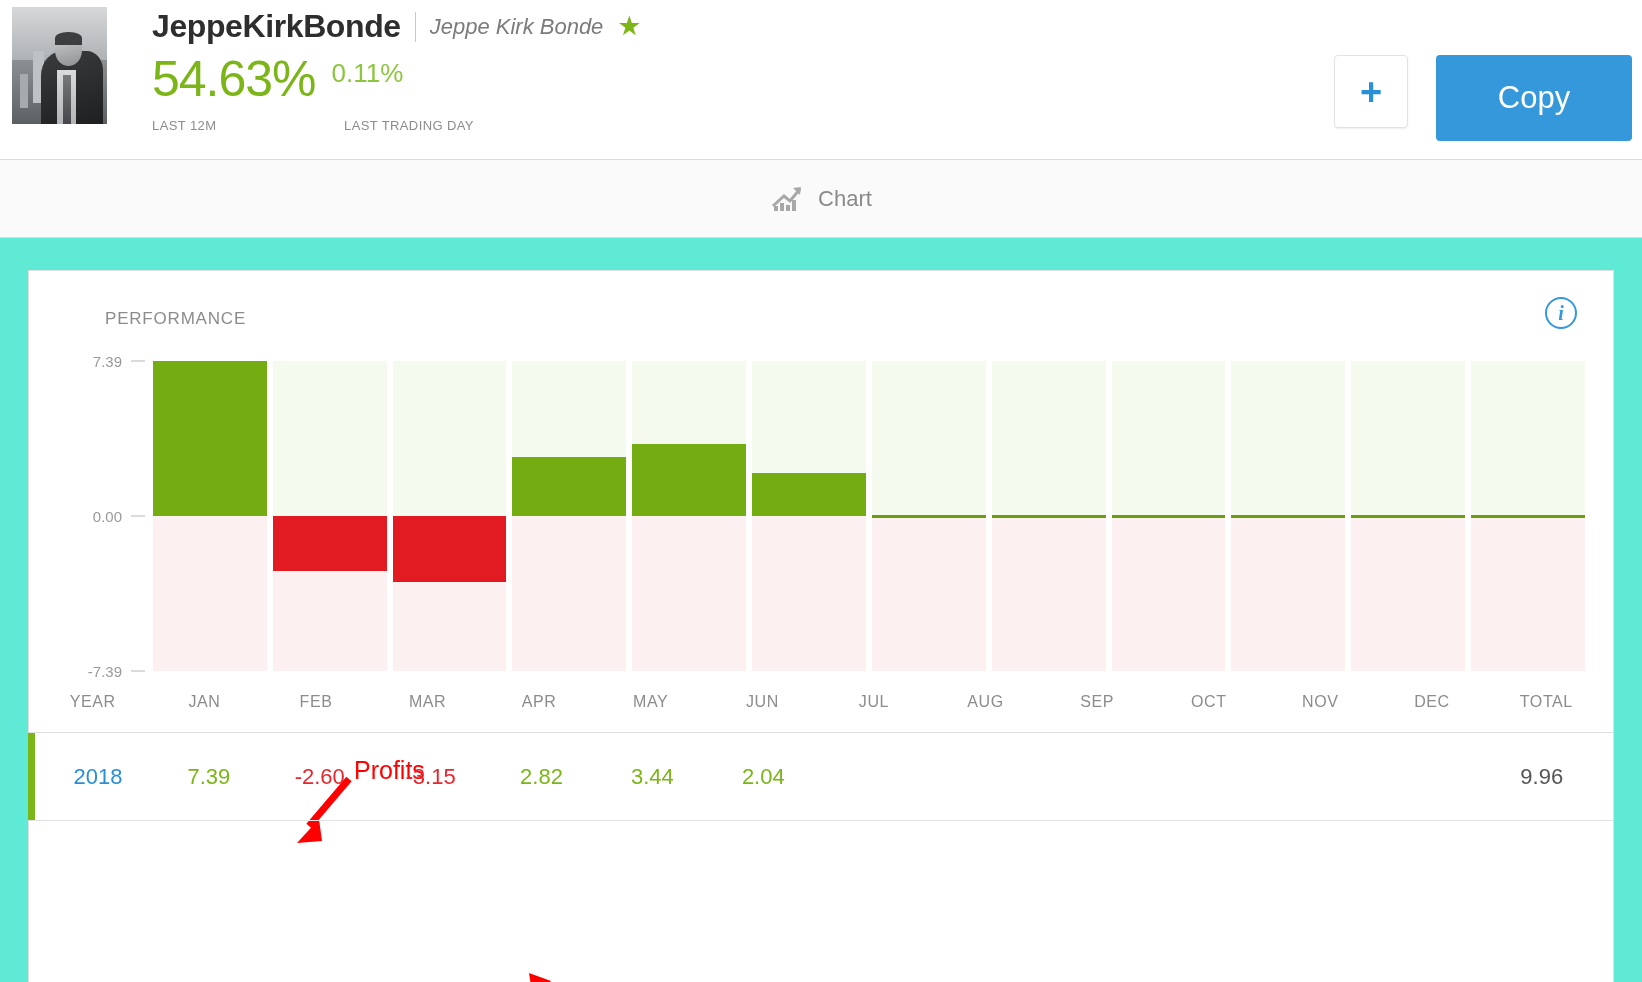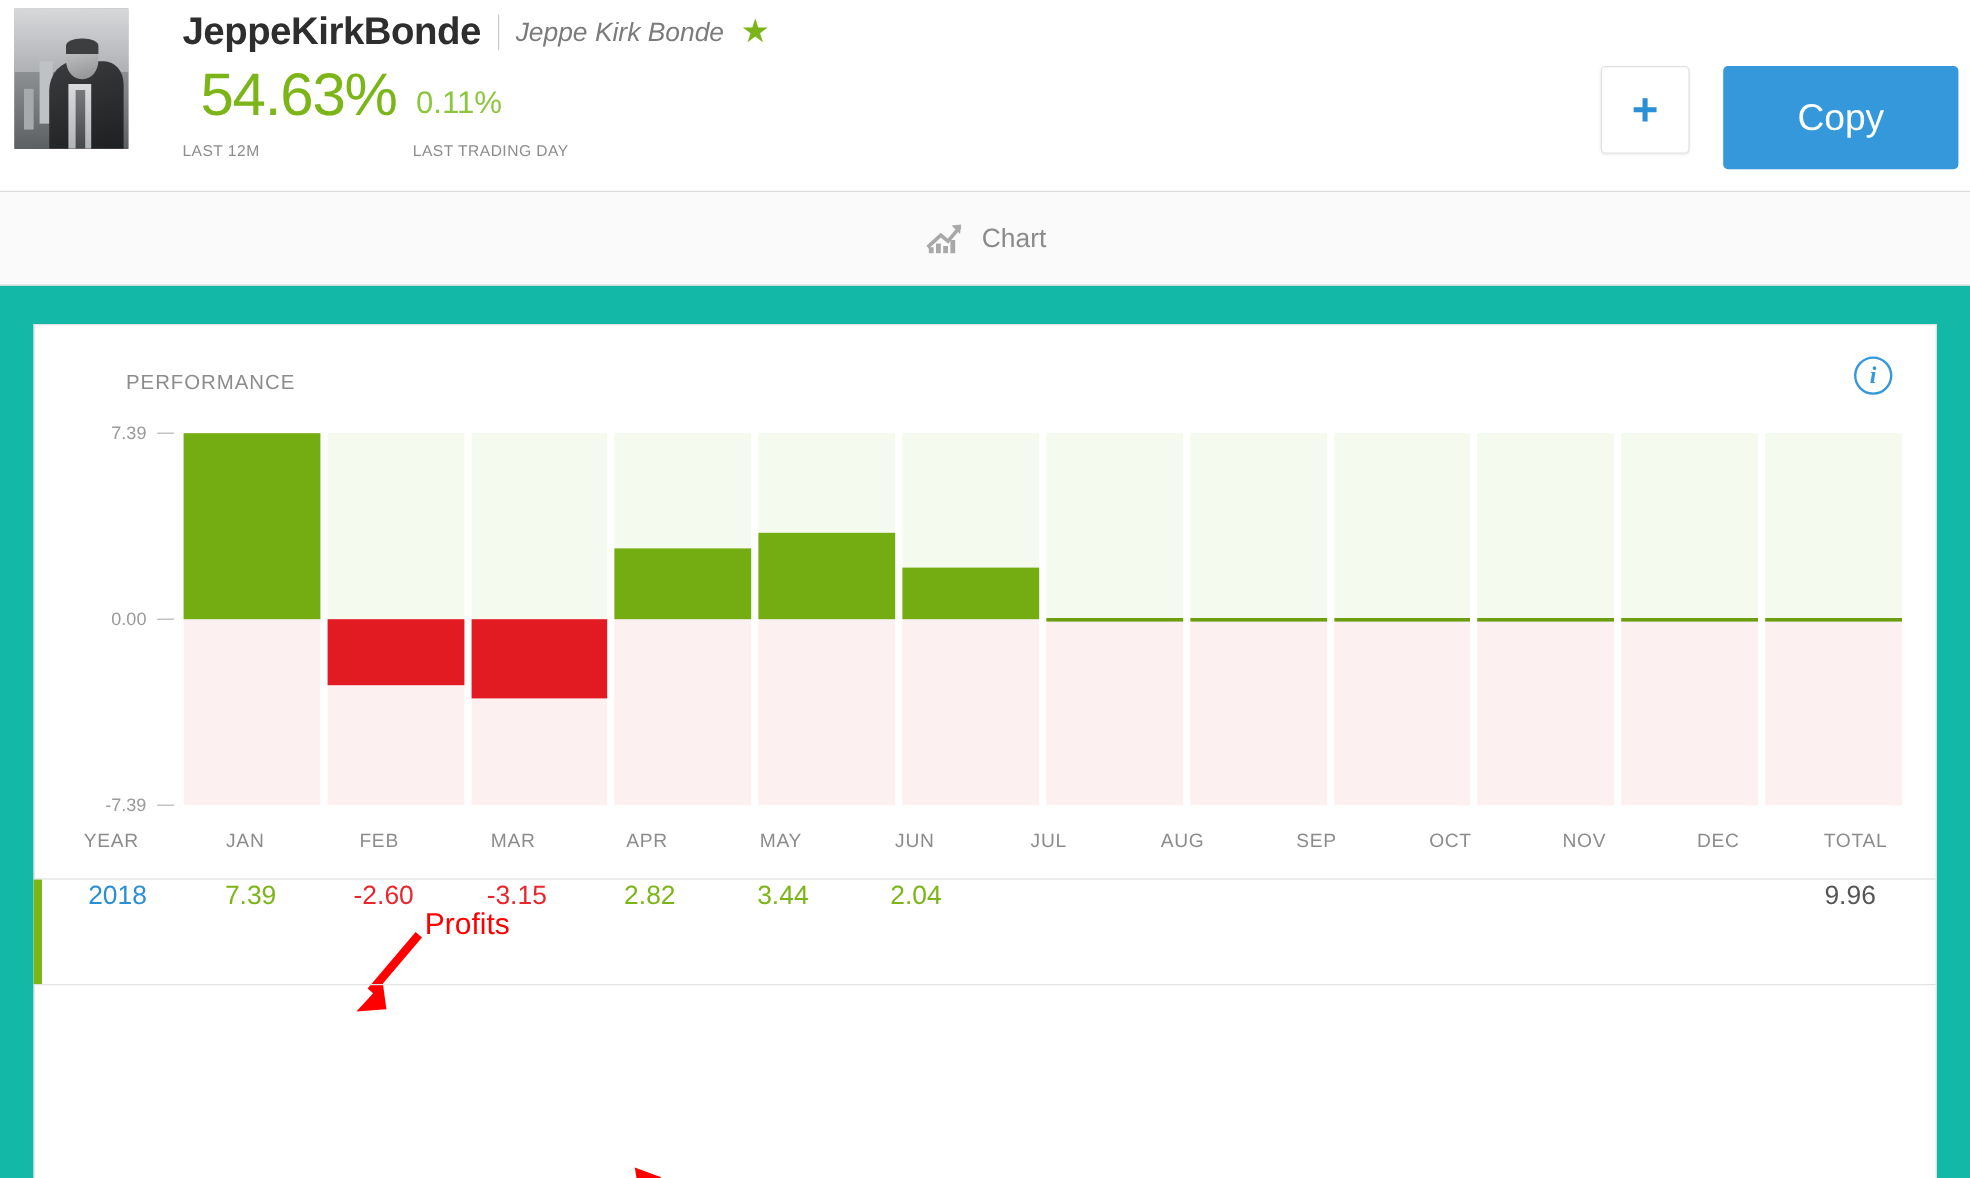--- a/index.html
+++ b/index.html
@@ -3,21 +3,21 @@
 <meta charset="utf-8">
 <style>
   * { box-sizing: border-box; }
   html, body {
     margin: 0; padding: 0;
     width: 1642px; height: 982px;
     background: #ffffff;
     font-family: "Liberation Sans", sans-serif;
     overflow: hidden;
   }
-  .page { position: relative; width: 1642px; height: 982px; background:#14b8a6; }
+  .page { position: relative; width: 1642px; height: 982px; background:#5eead4; }
 
   
   .header {
     position: relative;
     height: 160px;
     border-bottom: 1px solid #dcdcdc;
     background: #fff;
   }
   .avatar {
     position: absolute; left: 12px; top: 7px;
@@ -45,21 +45,21 @@
     border-radius: 48%; background: linear-gradient(165deg,#cfd1d3,#8e9092); }
   .avatar .hair { position:absolute; left:45%; top:21%; width:27px; height:13px;
     border-radius: 48% 48% 0 0; background:#3c3e40; }
 
   .name-row { position: absolute; left: 152px; top: 8px; display:flex; align-items:center; }
   .username { font-size: 32px; font-weight: bold; color: #2e2e2e; letter-spacing:-0.4px; }
   .name-sep { width:1px; height:30px; background:#c9c9c9; margin: 0 14px; }
   .realname { font-size: 22px; font-style: italic; color: #7b7b7b; }
   .star { margin-left: 14px; color:#7cb518; font-size: 27px; line-height:1; }
 
-  .perf-row { position:absolute; left:167px; top:56px; display:flex; align-items:flex-end; }
+  .perf-row { position:absolute; left:152px; top:56px; display:flex; }
   .perf-main { font-size: 50px; color:#7cb518; font-weight: normal; line-height: 0.95; letter-spacing:-1px;}
   .perf-sub  { font-size: 26px; color:#8cc63e; margin-left: 16px; line-height: 1.35; }
   .labels-row { position:absolute; left:152px; top:118px; display:flex; }
   .lbl { font-size: 13px; color:#8c8c8c; letter-spacing:0.4px; }
   .lbl.first { width: 192px; }
 
   .plus-btn {
     position:absolute; right: 234px; top: 55px;
     width: 74px; height: 73px;
     background:#fff; border:1px solid #e2e2e2; border-radius: 4px;
@@ -133,21 +133,21 @@
 
   
   .month-head {
     display:flex; height: 62px; align-items:center;
     border-bottom: 1px solid #e0e0e0; padding: 0 8px;
   }
   .month-head div { flex: 1; text-align:center; font-size: 16px; color:#8c8c8c; letter-spacing:0.6px; }
   .month-head div:first-child { flex: 1; }
   .month-head div:last-child { flex: 1.05; }
 
-  .trow { display:flex; height: 88px; align-items:flex-start; position:relative; padding: 0 24px;
+  .trow { display:flex; height: 88px; align-items:center; position:relative; padding: 0 24px;
           border-bottom: 1px solid #e3e3e3; gap: 21px; }
   .trow.alt { background:#f6f6f6; }
   .trow .accent { position:absolute; left: -1px; top:0; bottom:0; width: 7px; background:#7cb518; }
   .trow .cell { flex:1; text-align:center; font-size: 22px; }
   .trow .cell:last-child { flex: 1.05; }
   .cell.year { color:#2a8fd4; }
   .cell.pos  { color:#7cb518; }
   .cell.neg  { color:#e8262d; }
   .cell.total{ color:#555555; }
   .cell.empty{ color: transparent; }

